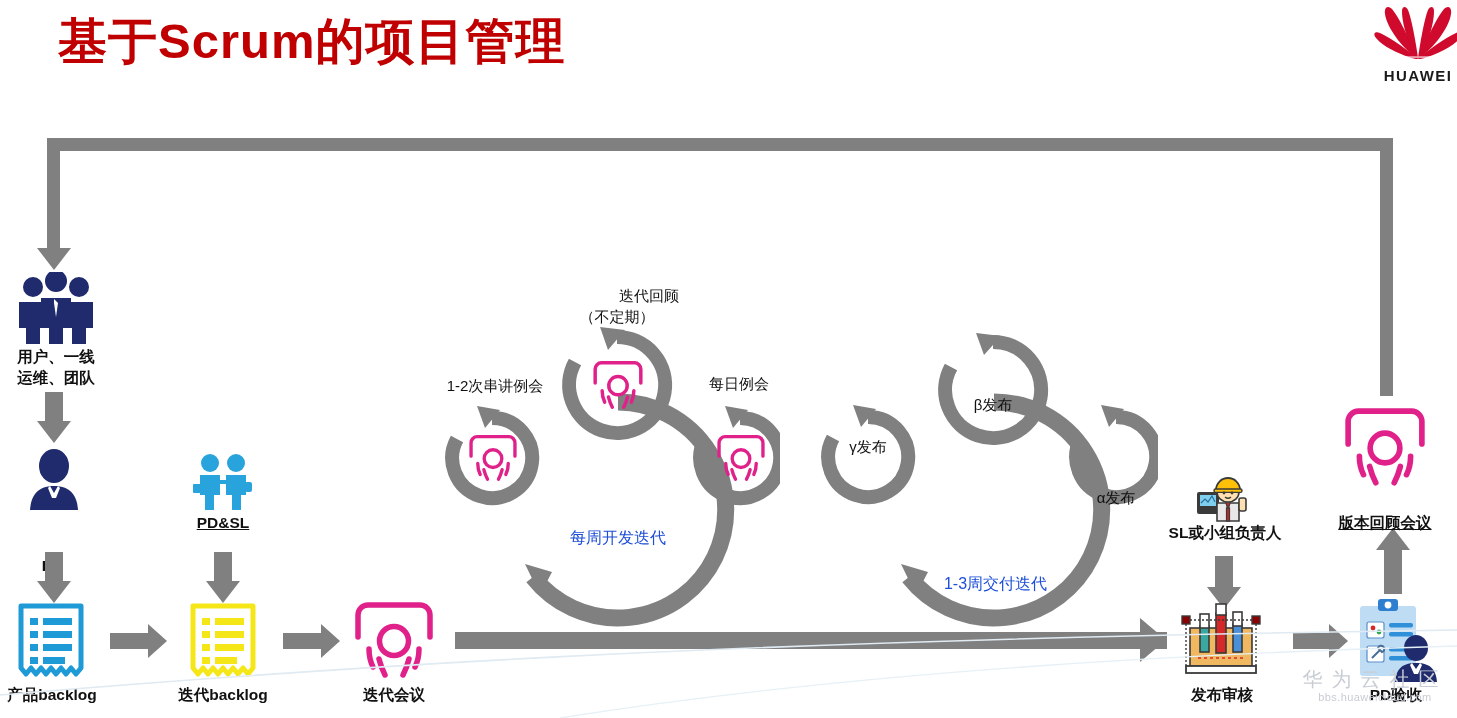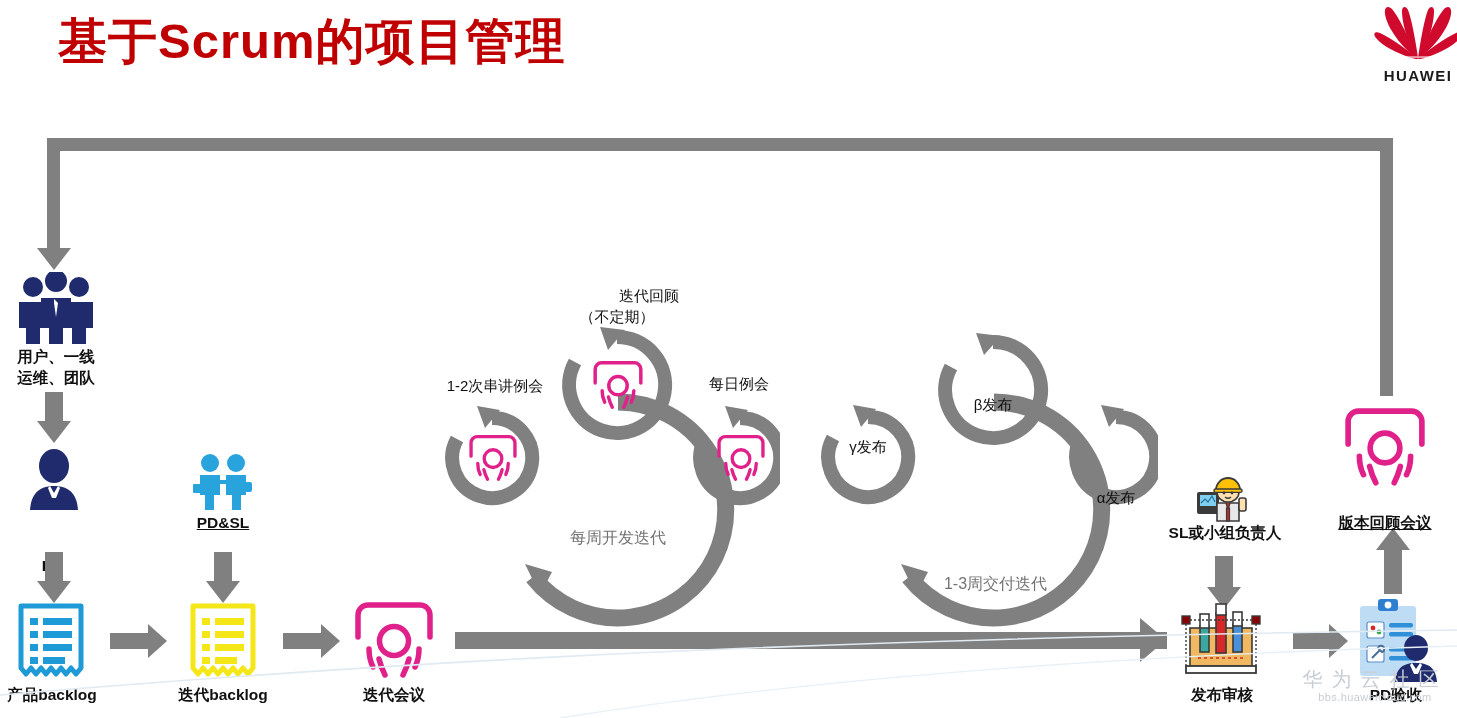--- a/index.html
+++ b/index.html
@@ -67,21 +67,21 @@
   #watermark .wm-cn{font-size:20px;letter-spacing:9px;line-height:22px;}
   #watermark .wm-url{font-size:11px;letter-spacing:.4px;line-height:15px;}
   #wm-swoosh{left:0;top:600px;width:1457px;height:118px;pointer-events:none;}
 
   
   .ring-text{
     position:absolute;text-align:center;color:#111;
     font-size:15px;white-space:nowrap;
   }
   .center-text{
-    position:absolute;text-align:center;color:#737373;font-size:16px;
+    position:absolute;text-align:center;color:#1d4ed8;font-size:16px;
     white-space:nowrap;
   }
 </style>
 </head>
 <body>
 
 <div class="stage">
 
   <div class="abs" id="page-title">基于Scrum的项目管理</div>
 

